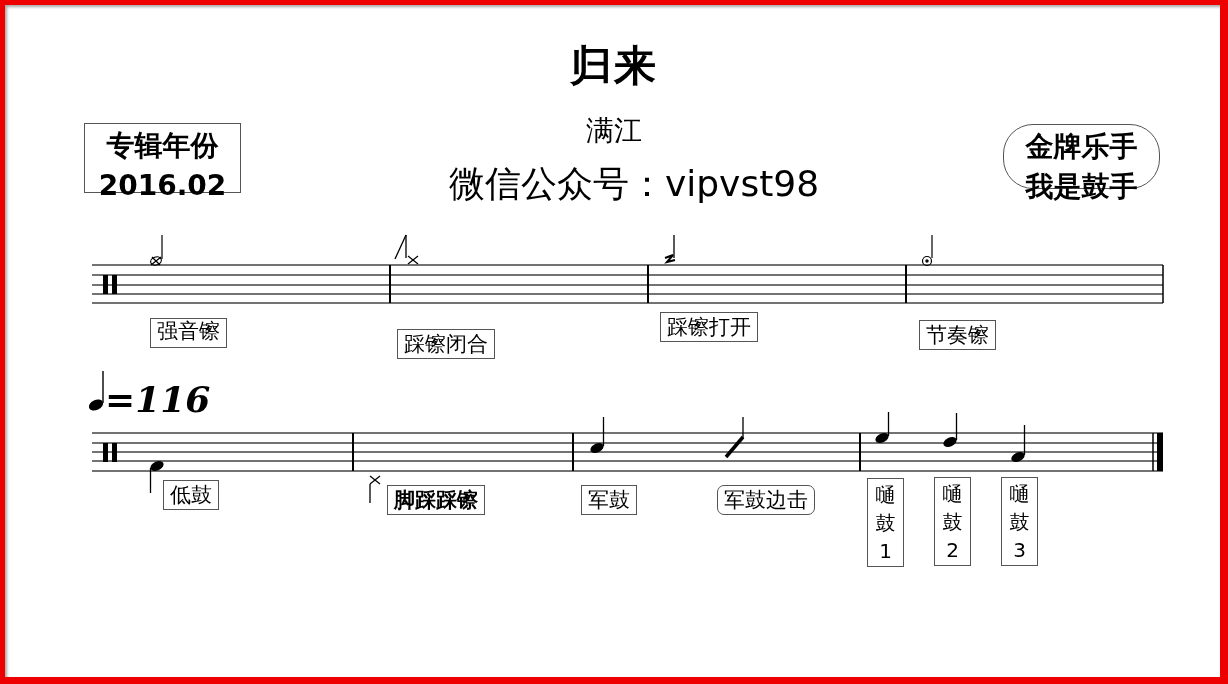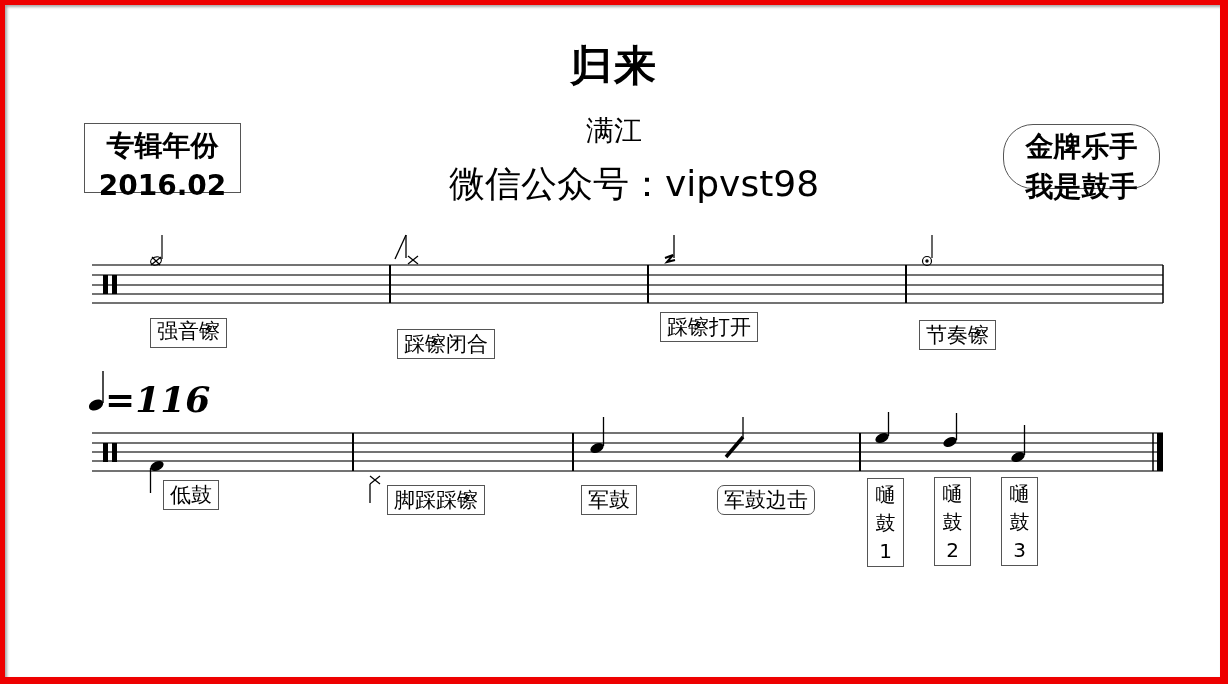--- a/index.html
+++ b/index.html
@@ -145,21 +145,21 @@
 <div class="tempo" style="left:105px;">
   <span>=116</span>
 </div>
 
 <div class="lbl" style="left:150px; top:318px;font-family:Liberation Mono, monospace;">强音镲</div>
 <div class="lbl" style="left:397px; top:312px;margin-top:17px;">踩镲闭合</div>
 <div class="lbl" style="left:660px; top:312px;">踩镲打开</div>
 <div class="lbl" style="left:919px; top:312px;margin-top:8px;">节奏镲</div>
 
 <div class="lbl" style="left:163px; top:480px;">低鼓</div>
-<div class="lbl" style="left:387px; top:485px;">脚踩踩镲</div>
+<div class="lbl" style="left:387px; top:485px;font-weight:bold;">脚踩踩镲</div>
 <div class="lbl" style="left:581px; top:485px;">军鼓</div>
 <div class="lbl" style="left:717px; top:485px;border-radius:7px;">军鼓边击</div>
 
 <div class="vlbl" style="left:867px; top:478px; height:89px;">
   <span>嗵</span>
   <span>鼓</span>
   <span>1</span>
 </div>
 <div class="vlbl" style="left:934px; top:477px; height:89px;">
   <span>嗵</span>

